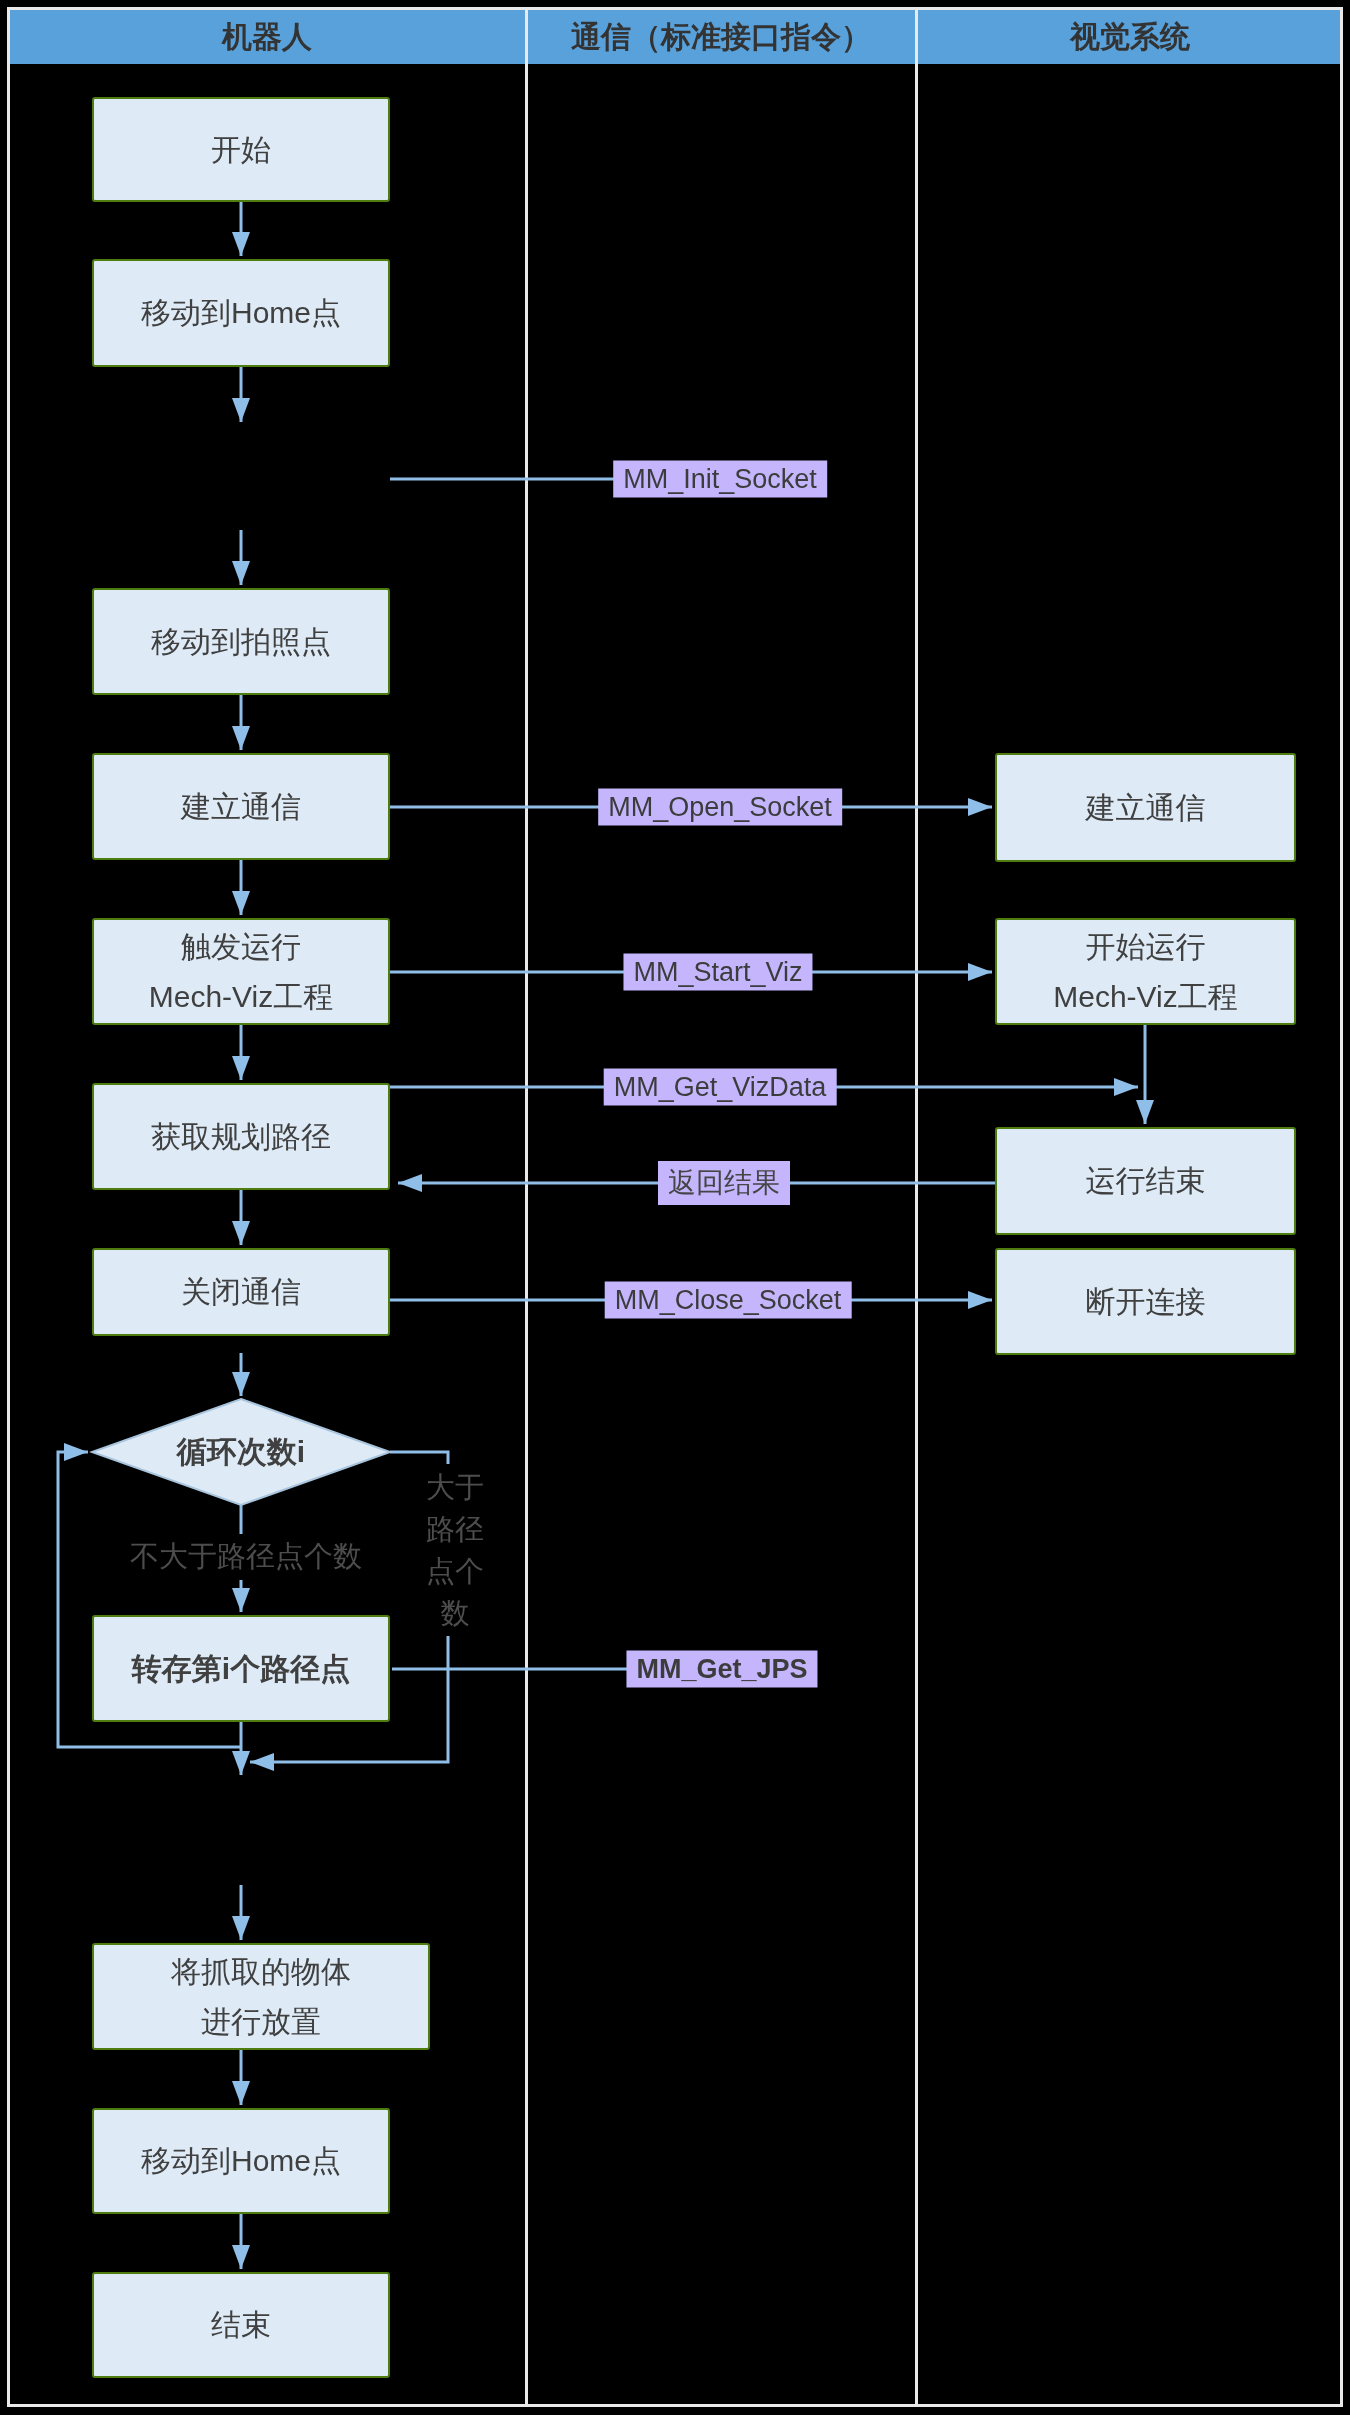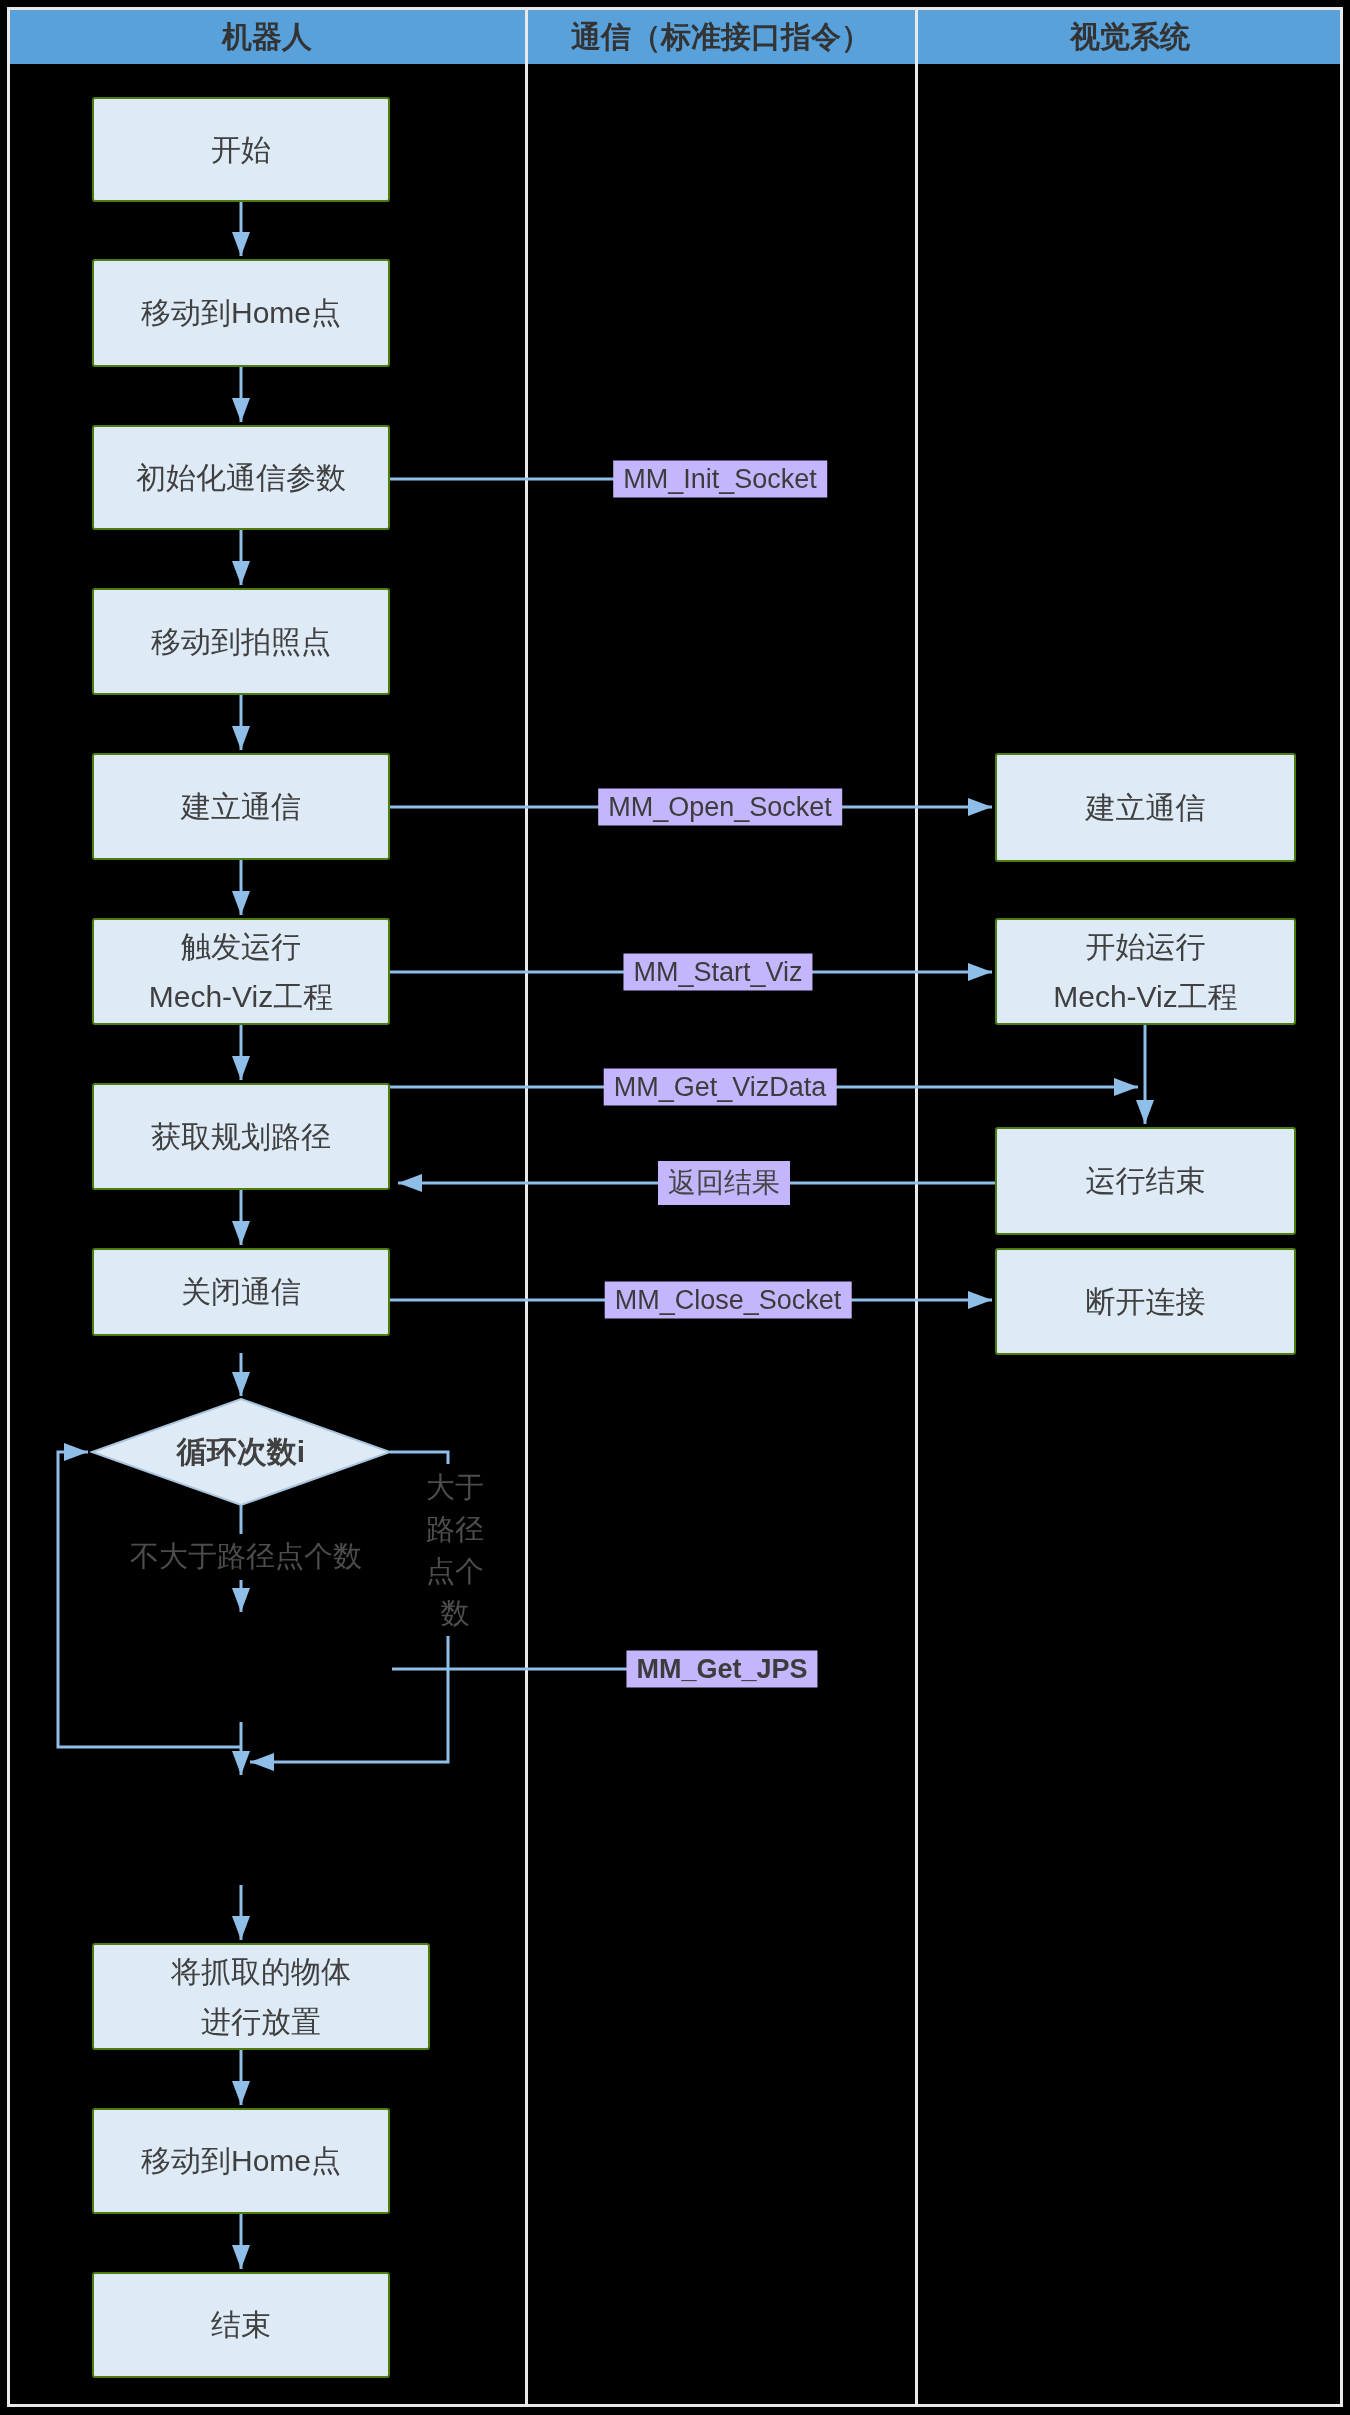--- a/index.html
+++ b/index.html
@@ -89,28 +89,28 @@
   <div class="wire-label" style="left:720px;top:1087px;">MM_Get_VizData</div>
   <div class="wire-label" style="left:724px;top:1183px;font-size:28px;color:#454545;">返回结果</div>
   <div class="wire-label" style="left:728px;top:1300px;">MM_Close_Socket</div>
   <div class="wire-label bold" style="left:722px;top:1669px;">MM_Get_JPS</div>
 
   <div class="branch-label" id="branch-no" style="left:246px;top:1557px;">不大于路径点个数</div>
   <div class="branch-label" id="branch-yes" style="left:421px;top:1464px;">大于路径点个数</div>
 
   <div class="node" style="left:92px;top:97px;width:298px;height:105px;">开始</div>
   <div class="node" style="left:92px;top:259px;width:298px;height:108px;">移动到Home点</div>
-  <div class="node" style="left:92px;top:425px;width:298px;height:105px;">初始化通信参数</div>
   <div class="node" style="left:92px;top:588px;width:298px;height:107px;">移动到拍照点</div>
   <div class="node" style="left:92px;top:753px;width:298px;height:107px;">建立通信</div>
   <div class="node" style="left:92px;top:918px;width:298px;height:107px;">触发运行
 Mech-Viz工程</div>
   <div class="node" style="left:92px;top:1083px;width:298px;height:107px;">获取规划路径</div>
   <div class="node" style="left:92px;top:1248px;width:298px;height:88px;font-family:Liberation Serif, serif;">关闭通信</div>
   <div class="diamond-text" style="left:241px;top:1452px;">循环次数i</div>
+  <div class="node bold" style="left:92px;top:1615px;width:298px;height:107px;">转存第i个路径点</div>
   <div class="node" style="left:92px;top:1943px;width:338px;height:107px;">将抓取的物体
 进行放置</div>
   <div class="node" style="left:92px;top:2108px;width:298px;height:106px;">移动到Home点</div>
   <div class="node" style="left:92px;top:2272px;width:298px;height:106px;">结束</div>
 
   <div class="node" style="left:995px;top:753px;width:301px;height:109px;">建立通信</div>
   <div class="node" style="left:995px;top:918px;width:301px;height:107px;">开始运行
 Mech-Viz工程</div>
   <div class="node" style="left:995px;top:1127px;width:301px;height:108px;">运行结束</div>
   <div class="node" style="left:995px;top:1248px;width:301px;height:107px;">断开连接</div>

